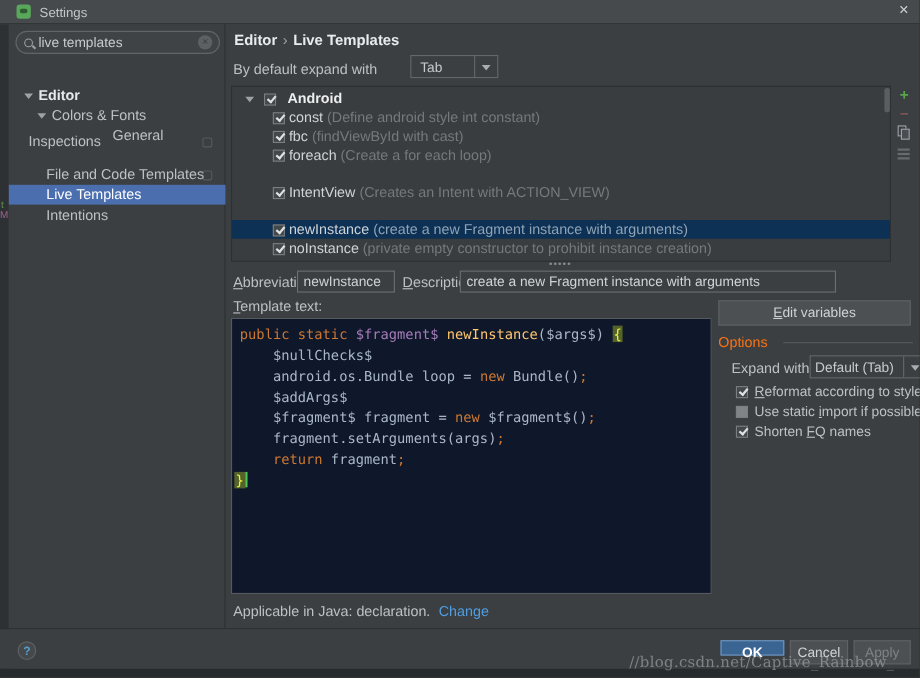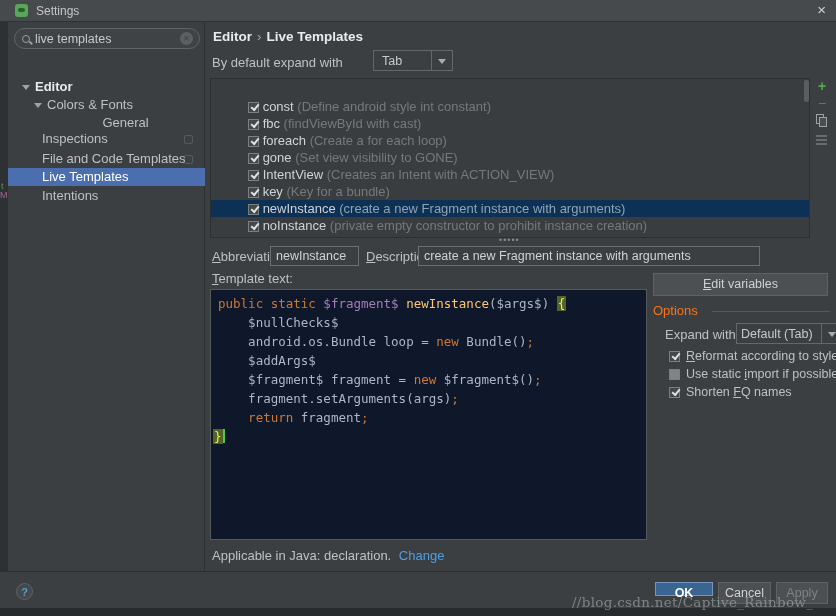--- a/index.html
+++ b/index.html
@@ -159,43 +159,46 @@
 
   <div class="sidebar">
     <div class="searchbox">
       <span class="mag"></span>
       <span class="sval">live templates</span>
       <span class="clear">×</span>
     </div>
     <div class="tree-item bold" style="top:56px; padding-left:14px;"><span class="tri-down"></span><span>Editor</span></div>
     <div class="tree-item" style="top:74px; padding-left:26px;"><span class="tri-down"></span><span>Colors &amp; Fonts</span></div>
     <div class="tree-item" style="top:92px; padding-left:38px;text-align:center;"><span>General</span></div>
-    <div class="tree-item" style="top:108px; padding-left:34px;"><span>Inspections</span><span class="mini-badge"></span></div>
+    <div class="tree-item" style="top:98px; padding-left:18px;"><span>Inspections</span><span class="mini-badge"></span></div>
     <div class="tree-item" style="top:128px; padding-left:34px;"><span>File and Code Templates</span><span class="mini-badge"></span></div>
     <div class="tree-item sel" style="top:146px; padding-left:34px;"><span>Live Templates</span></div>
     <div class="tree-item" style="top:165px; padding-left:34px;"><span>Intentions</span></div>
   </div>
 
   <div class="crumbs">
     <span>Editor</span><span class="sep">›</span><span>Live Templates</span>
   </div>
 
   <span class="expand-label">By default expand with</span>
   <div class="combo combo-main">
     <span class="val" style="flex:1;">Tab</span>
     <span class="arrow-box"></span>
   </div>
 
   <div class="tlist">
+    <div class="trow group" style="top:2px;">
+      <span class="tri-down" style="margin-left:12px;"></span>
+      <span class="cbx on"></span>
+      <span class="name" style="margin-left:7px;">Android</span>
+    </div>
     <div class="trow" style="top:19px;"><span class="cbx on" style="margin-left:37px;"></span> <span class="name">const</span> <span class="desc">(Define android style int constant)</span></div>
     <div class="trow" style="top:36px;"><span class="cbx on" style="margin-left:37px;"></span> <span class="name">fbc</span> <span class="desc">(findViewById with cast)</span></div>
     <div class="trow" style="top:53px;"><span class="cbx on" style="margin-left:37px;"></span> <span class="name">foreach</span> <span class="desc">(Create a for each loop)</span></div>
-    <div class="trow" style="top:70px;"><span class="cbx on" style="margin-left:37px;"></span> <span class="name">gone</span> <span class="desc">(Set view visibility to GONE)</span></div>
     <div class="trow" style="top:87px;"><span class="cbx on" style="margin-left:37px;"></span> <span class="name">IntentView</span> <span class="desc">(Creates an Intent with ACTION_VIEW)</span></div>
-    <div class="trow" style="top:104px;"><span class="cbx on" style="margin-left:37px;"></span> <span class="name">key</span> <span class="desc">(Key for a bundle)</span></div>
     <div class="trow sel" style="top:121px;"><span class="cbx on" style="margin-left:37px;"></span> <span class="name">newInstance</span> <span class="desc">(create a new Fragment instance with arguments)</span></div>
     <div class="trow" style="top:138px;"><span class="cbx on" style="margin-left:37px;"></span> <span class="name">noInstance</span> <span class="desc">(private empty constructor to prohibit instance creation)</span></div>
     <div class="splitter-dots">•••••</div>
   </div>
   <div class="vscroll"></div>
 
   <div class="ltb icon-plus">+</div>
   <div class="ltb icon-minus">−</div>
   <div class="ltb icon-copy">
       <span class="r1"></span>

